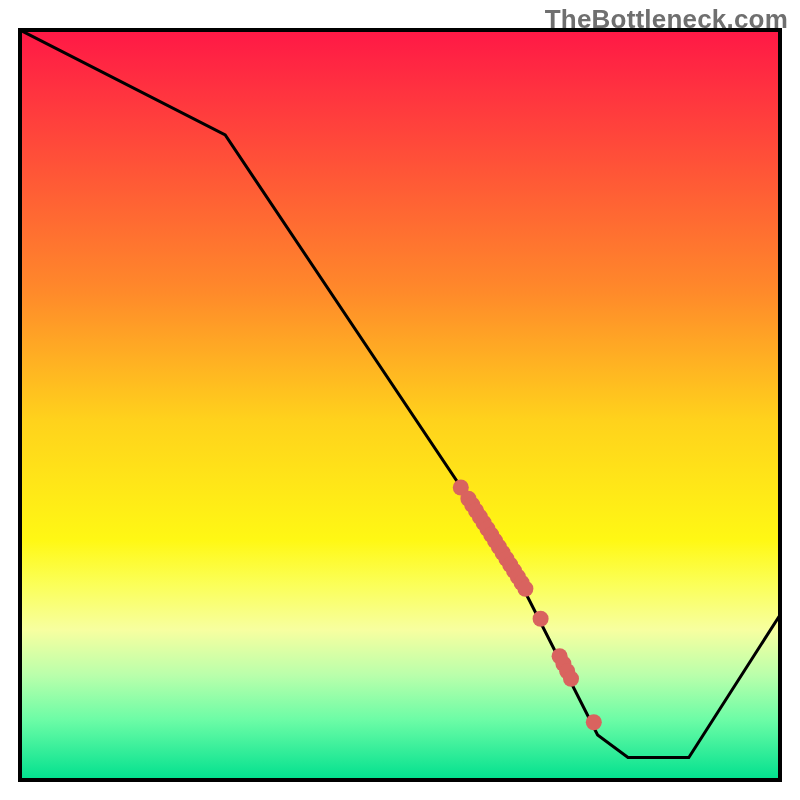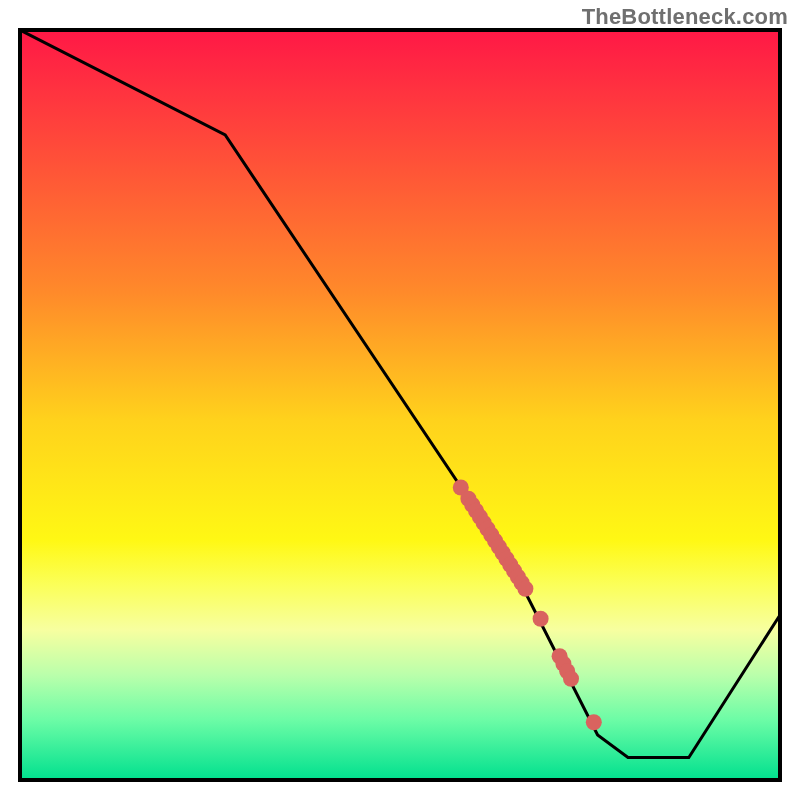--- a/index.html
+++ b/index.html
@@ -16,21 +16,21 @@
     height: 800px;
   }
   svg {
     display: block;
   }
   .watermark {
     position: absolute;
     top: 4px;
     right: 12px;
     font-family: Arial, Helvetica, sans-serif;
-    font-size: 22px;
+    font-size: 26px;
     font-weight: bold;
     color: #6f6f6f;
     letter-spacing: 0.2px;
   }
 </style>
 </head>
 <body>
 
 <div class="container">
   <svg id="chart-svg" width="800" height="800" viewBox="0 0 800 800">

